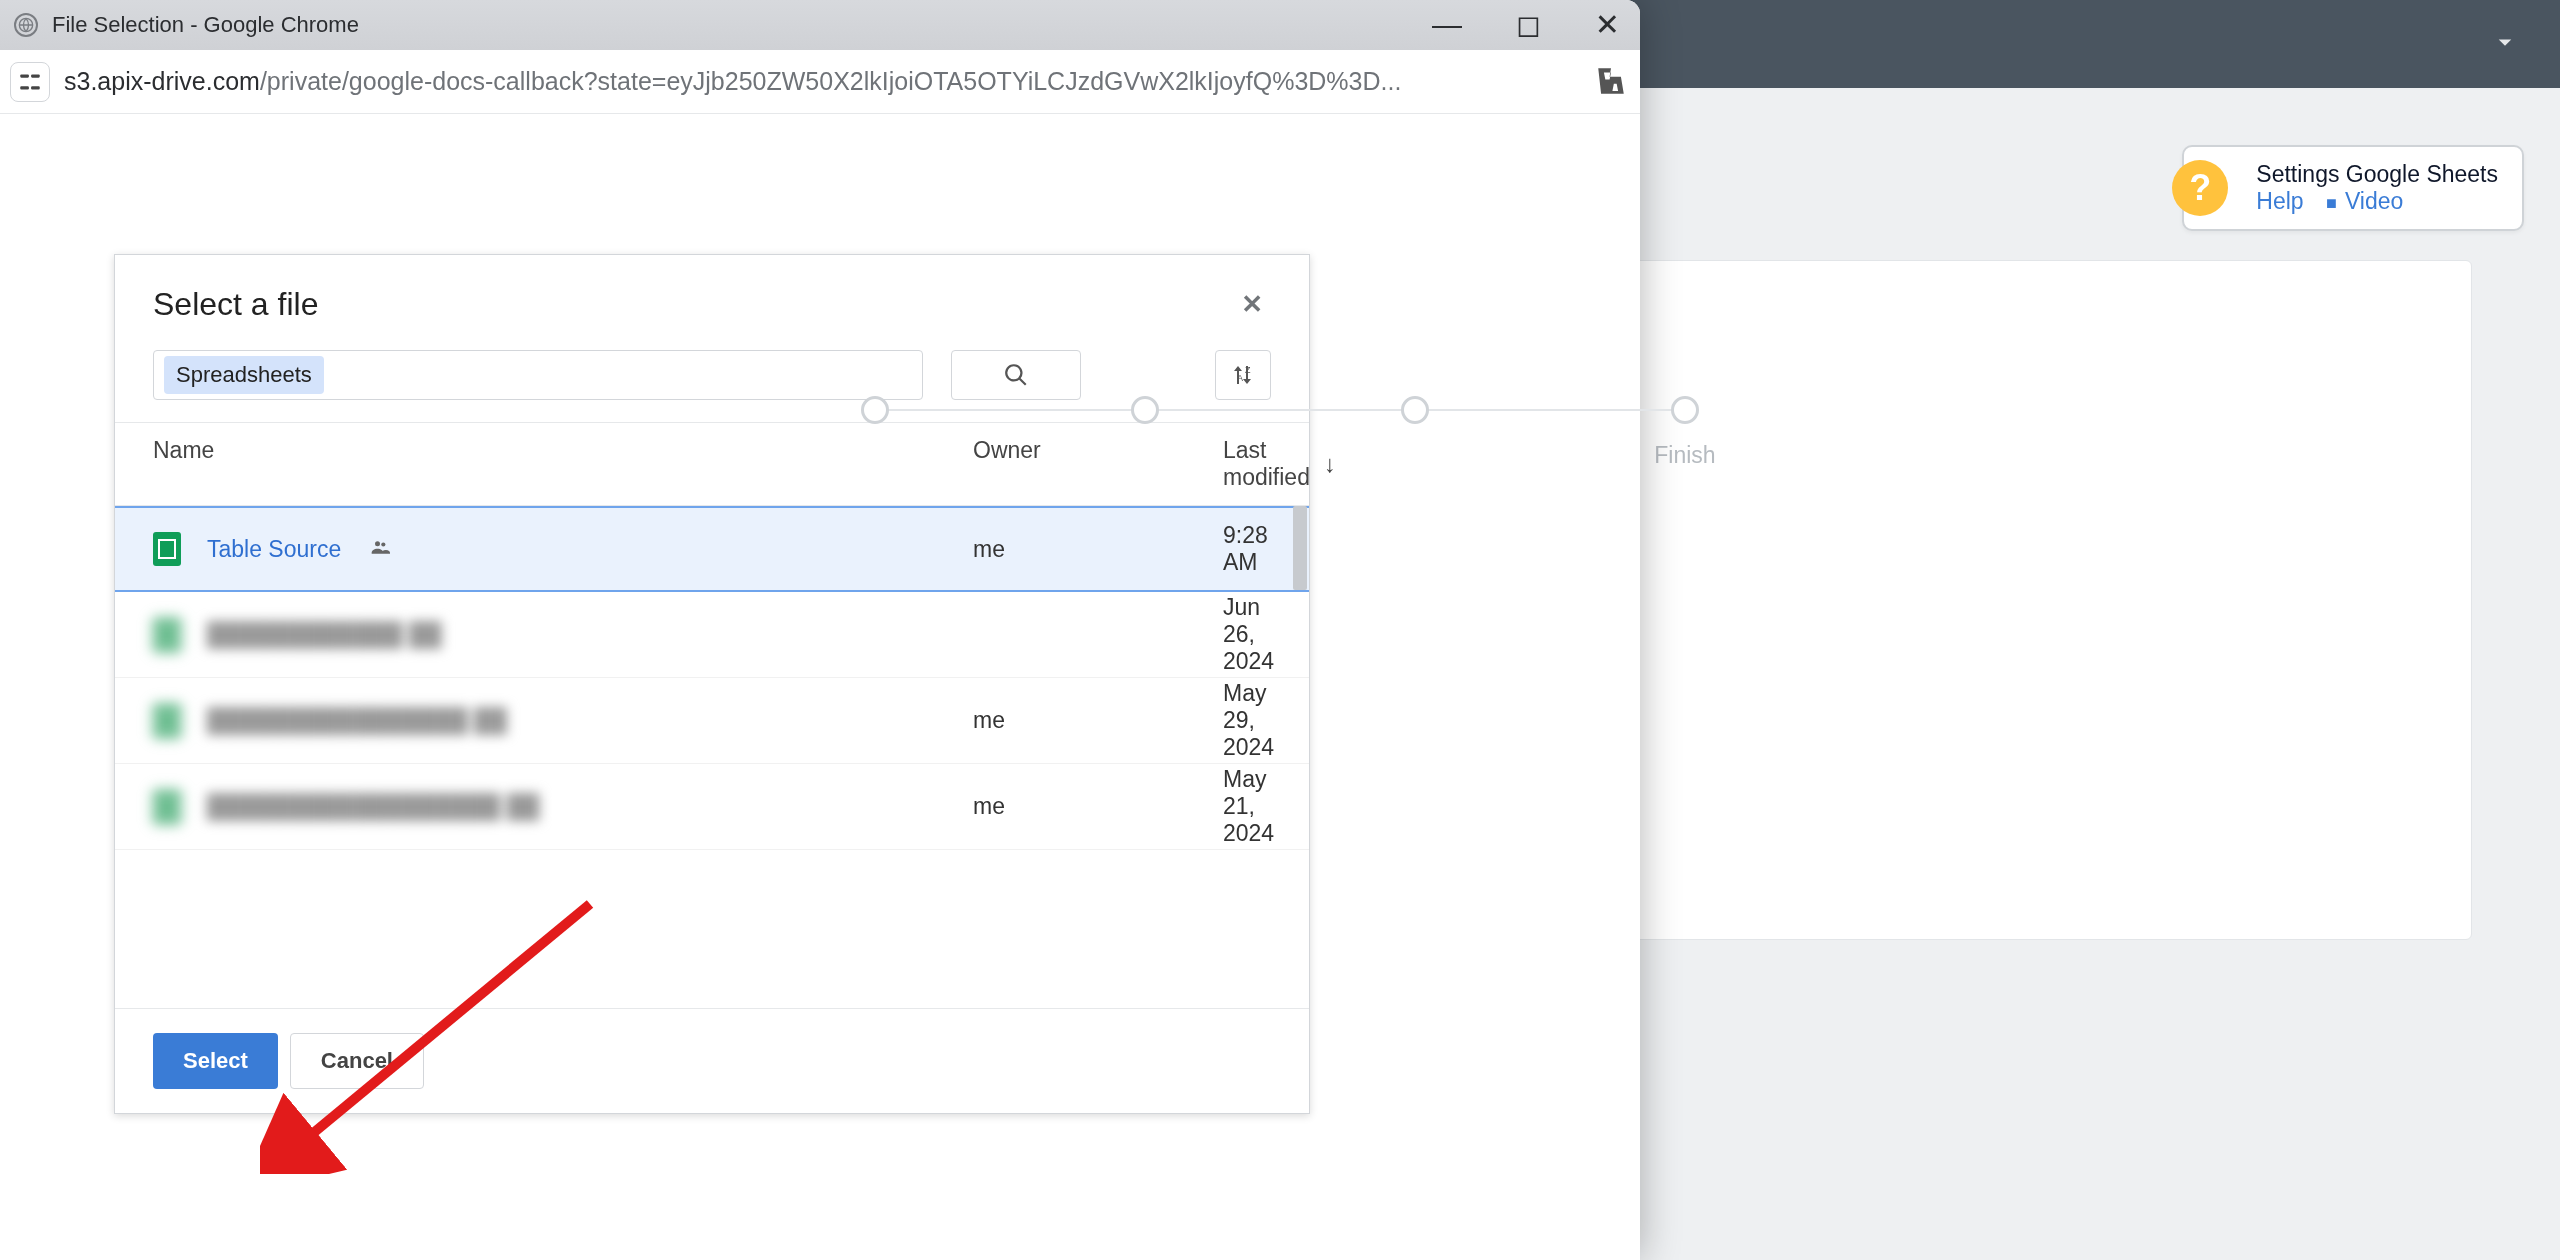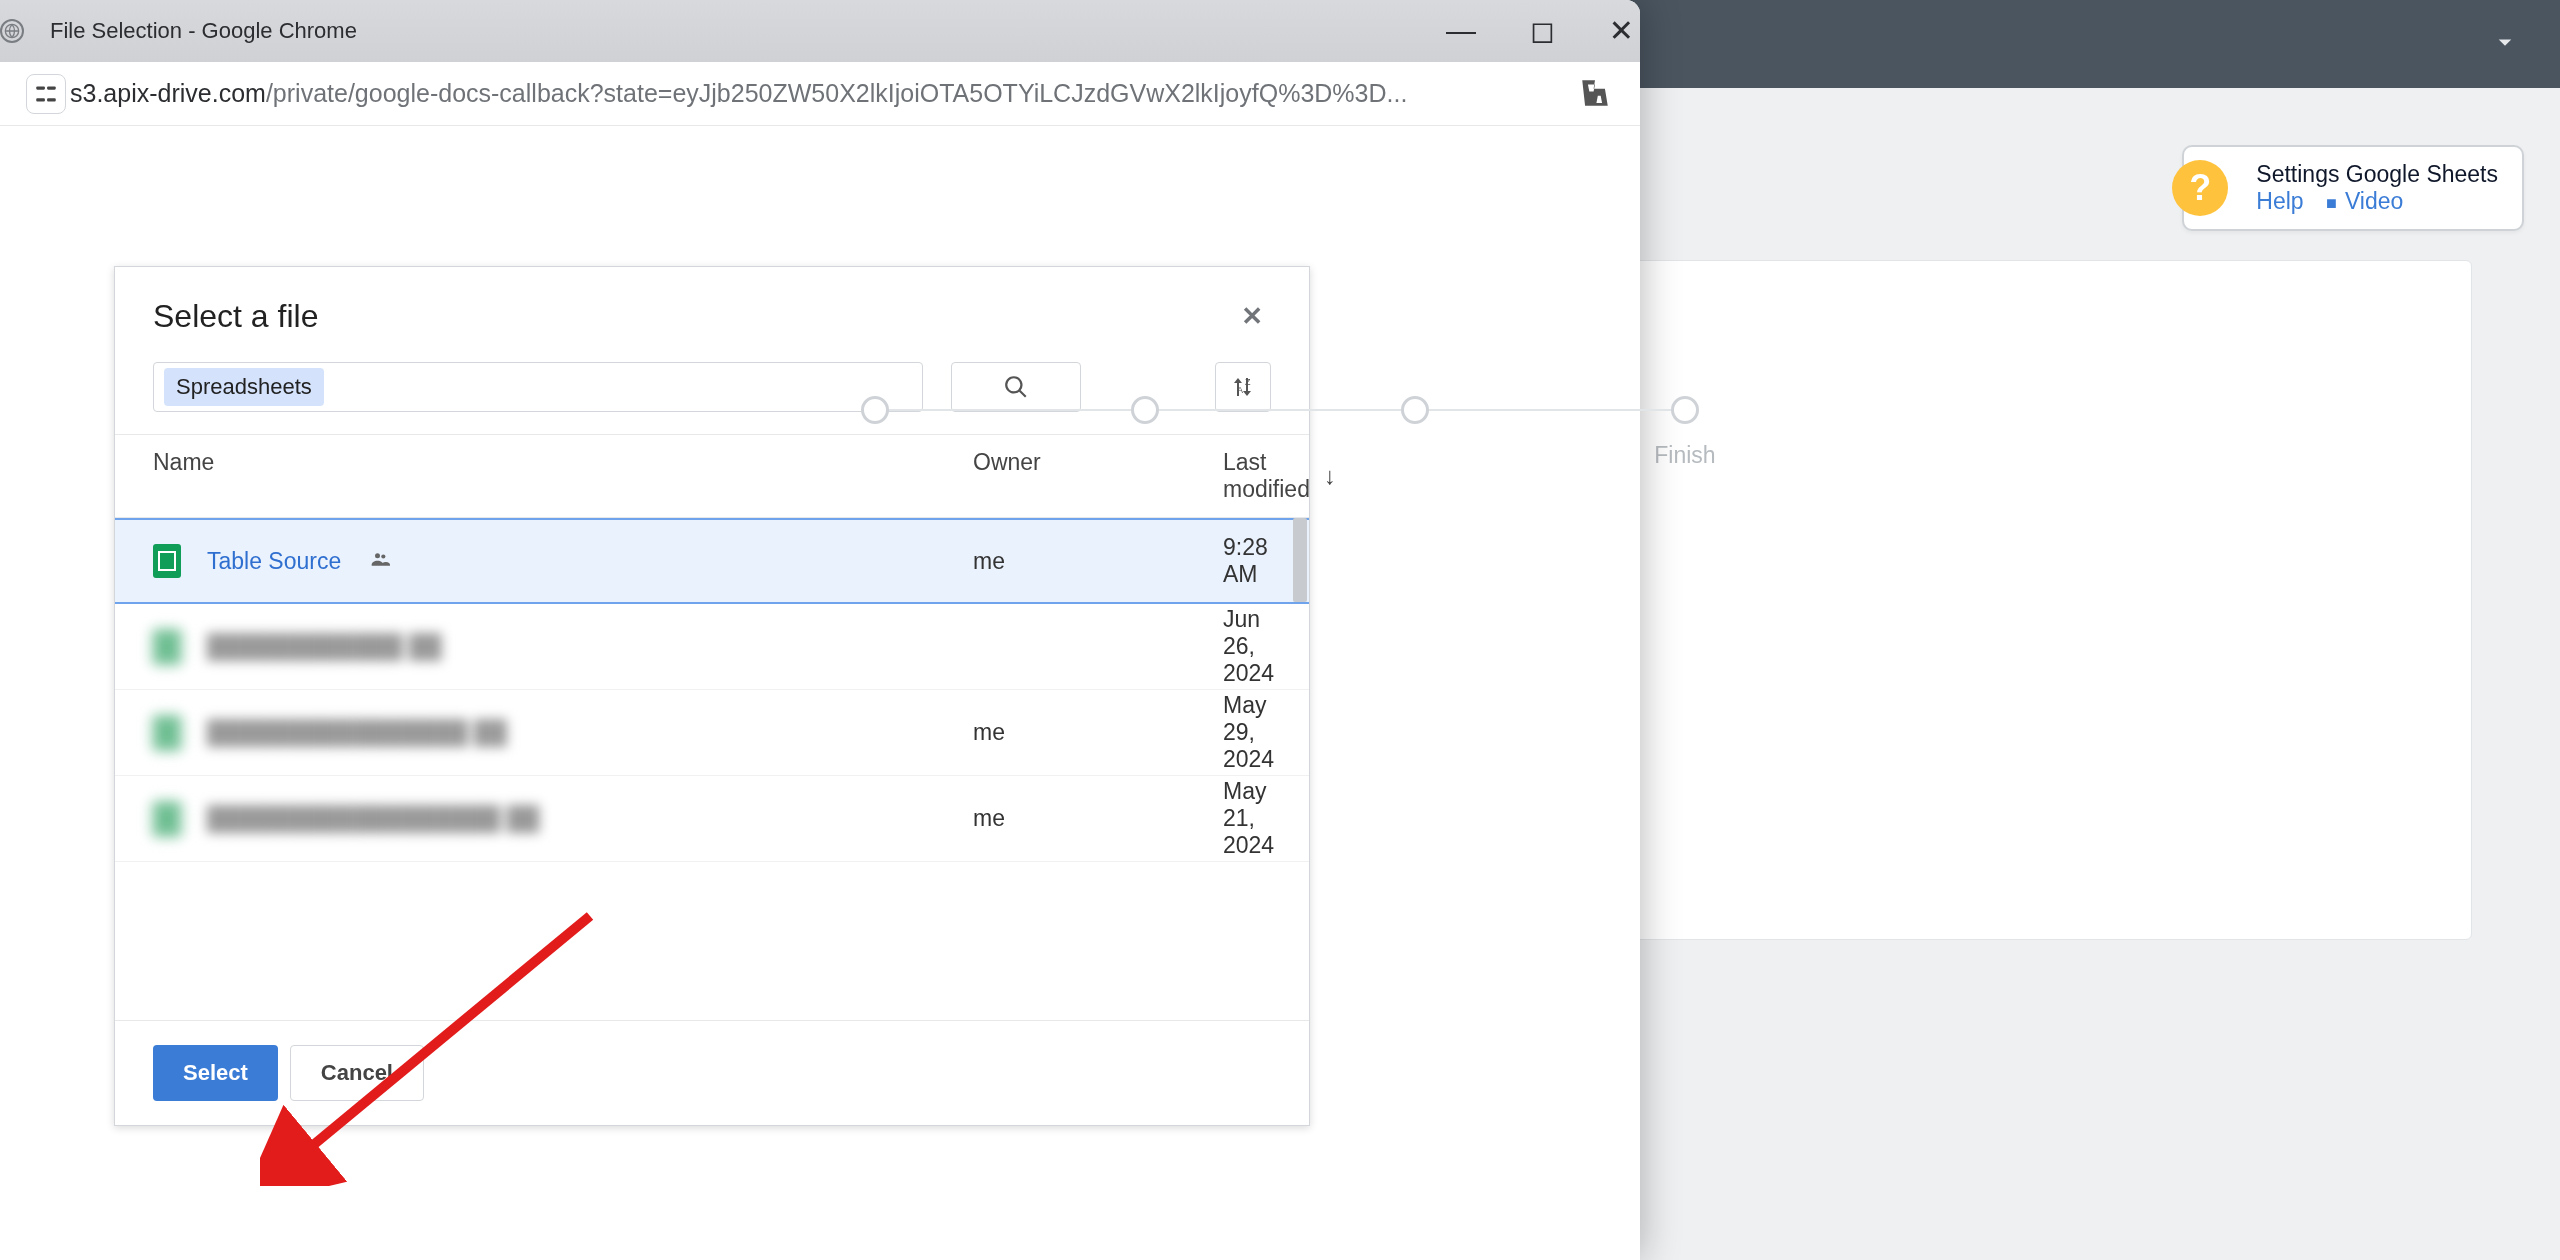--- a/index.html
+++ b/index.html
@@ -28,26 +28,26 @@
 
 
 .stepper { position: absolute; top: 396px; left: 0; right: 0; display: flex; justify-content: center; align-items: flex-start; gap: 0; }
 .step { display: flex; flex-direction: column; align-items: center; width: 270px; position: relative; }
 .step .dot { width: 28px; height: 28px; border: 3px solid #cfd3d7; background: #fff; border-radius: 50%; z-index: 2; }
 .step .lbl { margin-top: 18px; font-size: 23px; color: #b6bbc0; }
 .step + .step::before { content: ""; position: absolute; top: 13px; left: -135px; width: 270px; height: 2px; background: #e2e5e8; z-index: 1; }
 
 
 .chrome-window { position: absolute; top: 0; left: 0; width: 1640px; height: 1260px; background: #fff; box-shadow: 0 0 40px rgba(0,0,0,0.3); border-top-right-radius: 14px; display: flex; flex-direction: column; }
-.chrome-titlebar { height: 62px; background: linear-gradient(#d7d9dd,#cfd1d5); border-top-right-radius: 14px; display: flex; align-items: center; padding: 0 0; gap: 26px; }
+.chrome-titlebar { height: 50px; background: linear-gradient(#d7d9dd,#cfd1d5); border-top-right-radius: 14px; display: flex; align-items: center; padding: 0 14px; gap: 14px; }
 .chrome-titlebar .favicon { width: 24px; height: 24px; border-radius: 50%; border: 2px solid #7a7d82; display: flex; align-items: center; justify-content: center; }
 .chrome-titlebar .ttl { font-size: 22px; color: #2b2d30; flex: 1; }
 .chrome-titlebar .winctl { display: flex; gap: 54px; margin-right: 6px; }
 .chrome-titlebar .winctl span { font-size: 30px; color: #2b2d30; cursor: pointer; line-height: 1; }
-.chrome-addr { height: 64px; background: #fff; border-bottom: 1px solid #e6e8ea; display: flex; align-items: center; padding: 0 26px; gap: 4px; }
+.chrome-addr { height: 64px; background: #fff; border-bottom: 1px solid #e6e8ea; display: flex; align-items: center; padding: 0 10px; gap: 14px; }
 .chrome-addr .site-btn { width: 40px; height: 40px; border: 1px solid #d3d6da; border-radius: 8px; display: flex; align-items: center; justify-content: center; font-size: 20px; color: #444; }
 .chrome-addr .url { font-size: 25px; color: #2b2d30; flex: 1; white-space: nowrap; overflow: hidden; }
 .chrome-addr .url .light { color: #6f7378; }
 .chrome-addr .gt { width: 36px; height: 36px; }
 .chrome-body { flex: 1; background: #fff; position: relative; }
 
 
 .picker { position: absolute; top: 140px; left: 114px; width: 1196px; height: 860px; background: #fff; border: 1px solid #d3d6da; box-shadow: 0 2px 8px rgba(0,0,0,0.15); display: flex; flex-direction: column; font-family: "Google Sans", Arial, sans-serif; }
 .picker-head { display: flex; align-items: center; justify-content: space-between; padding: 28px 38px 10px; }
 .picker-title { font-size: 32px; color: #222; }

